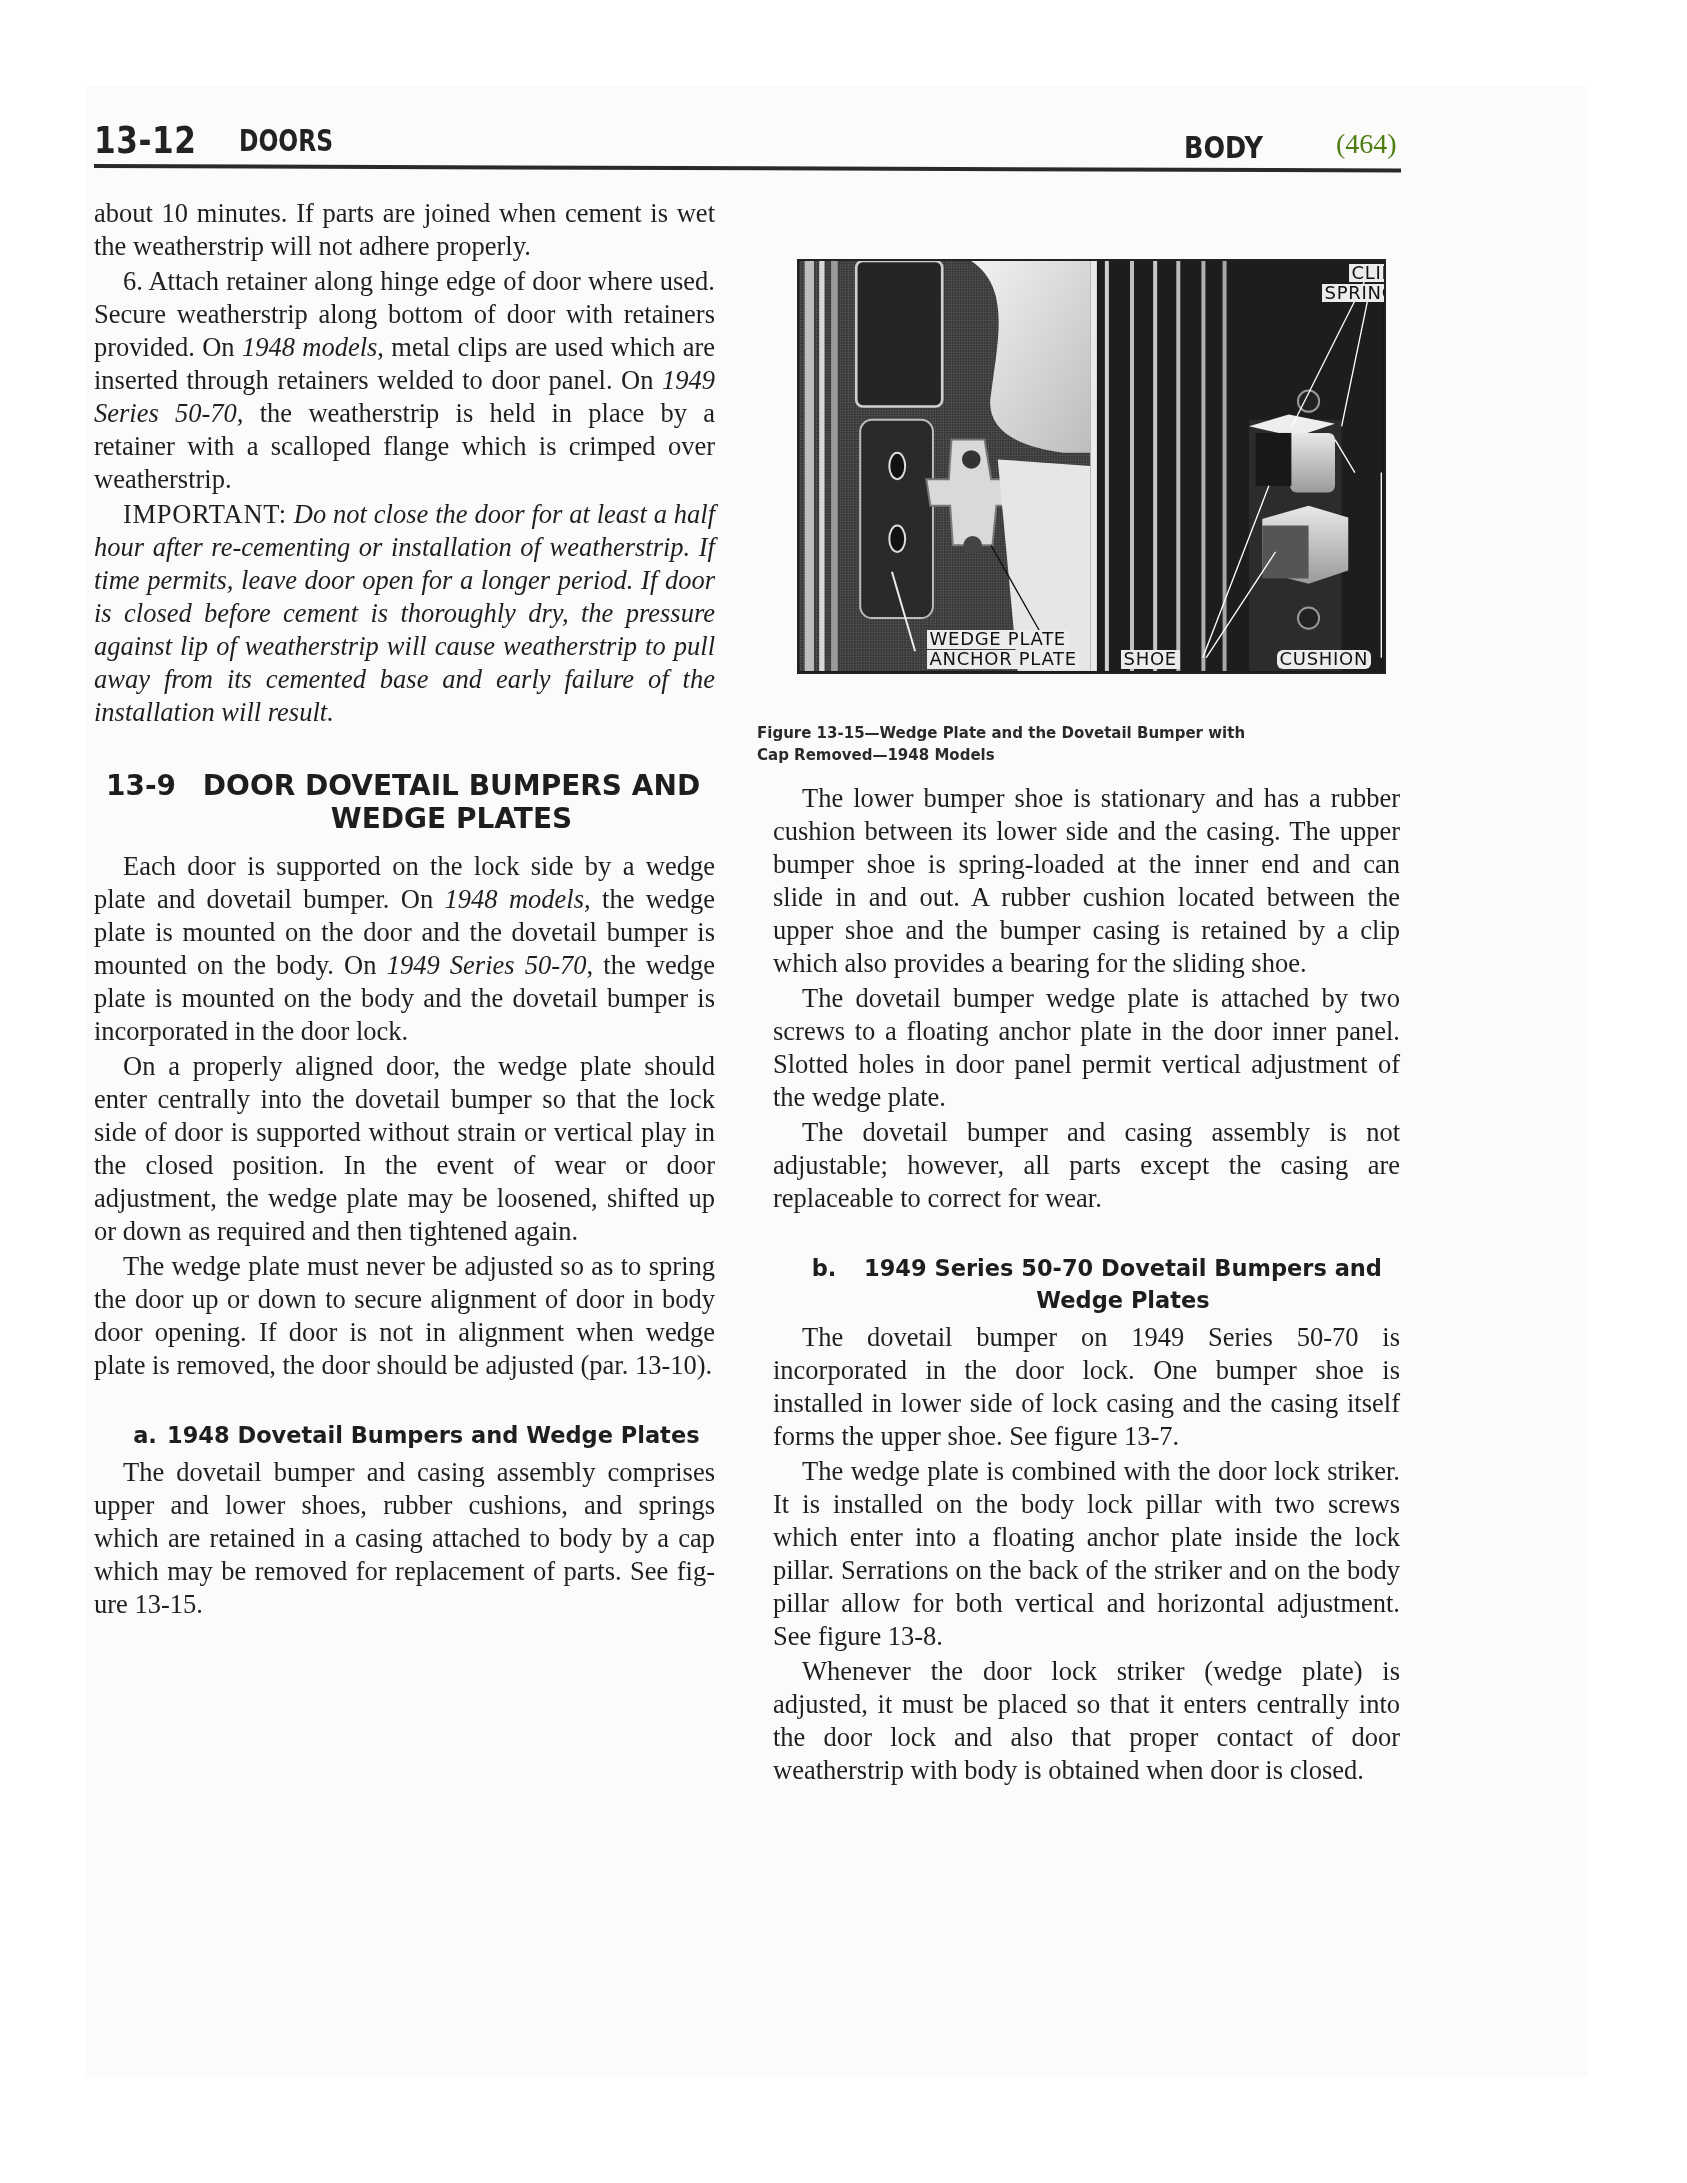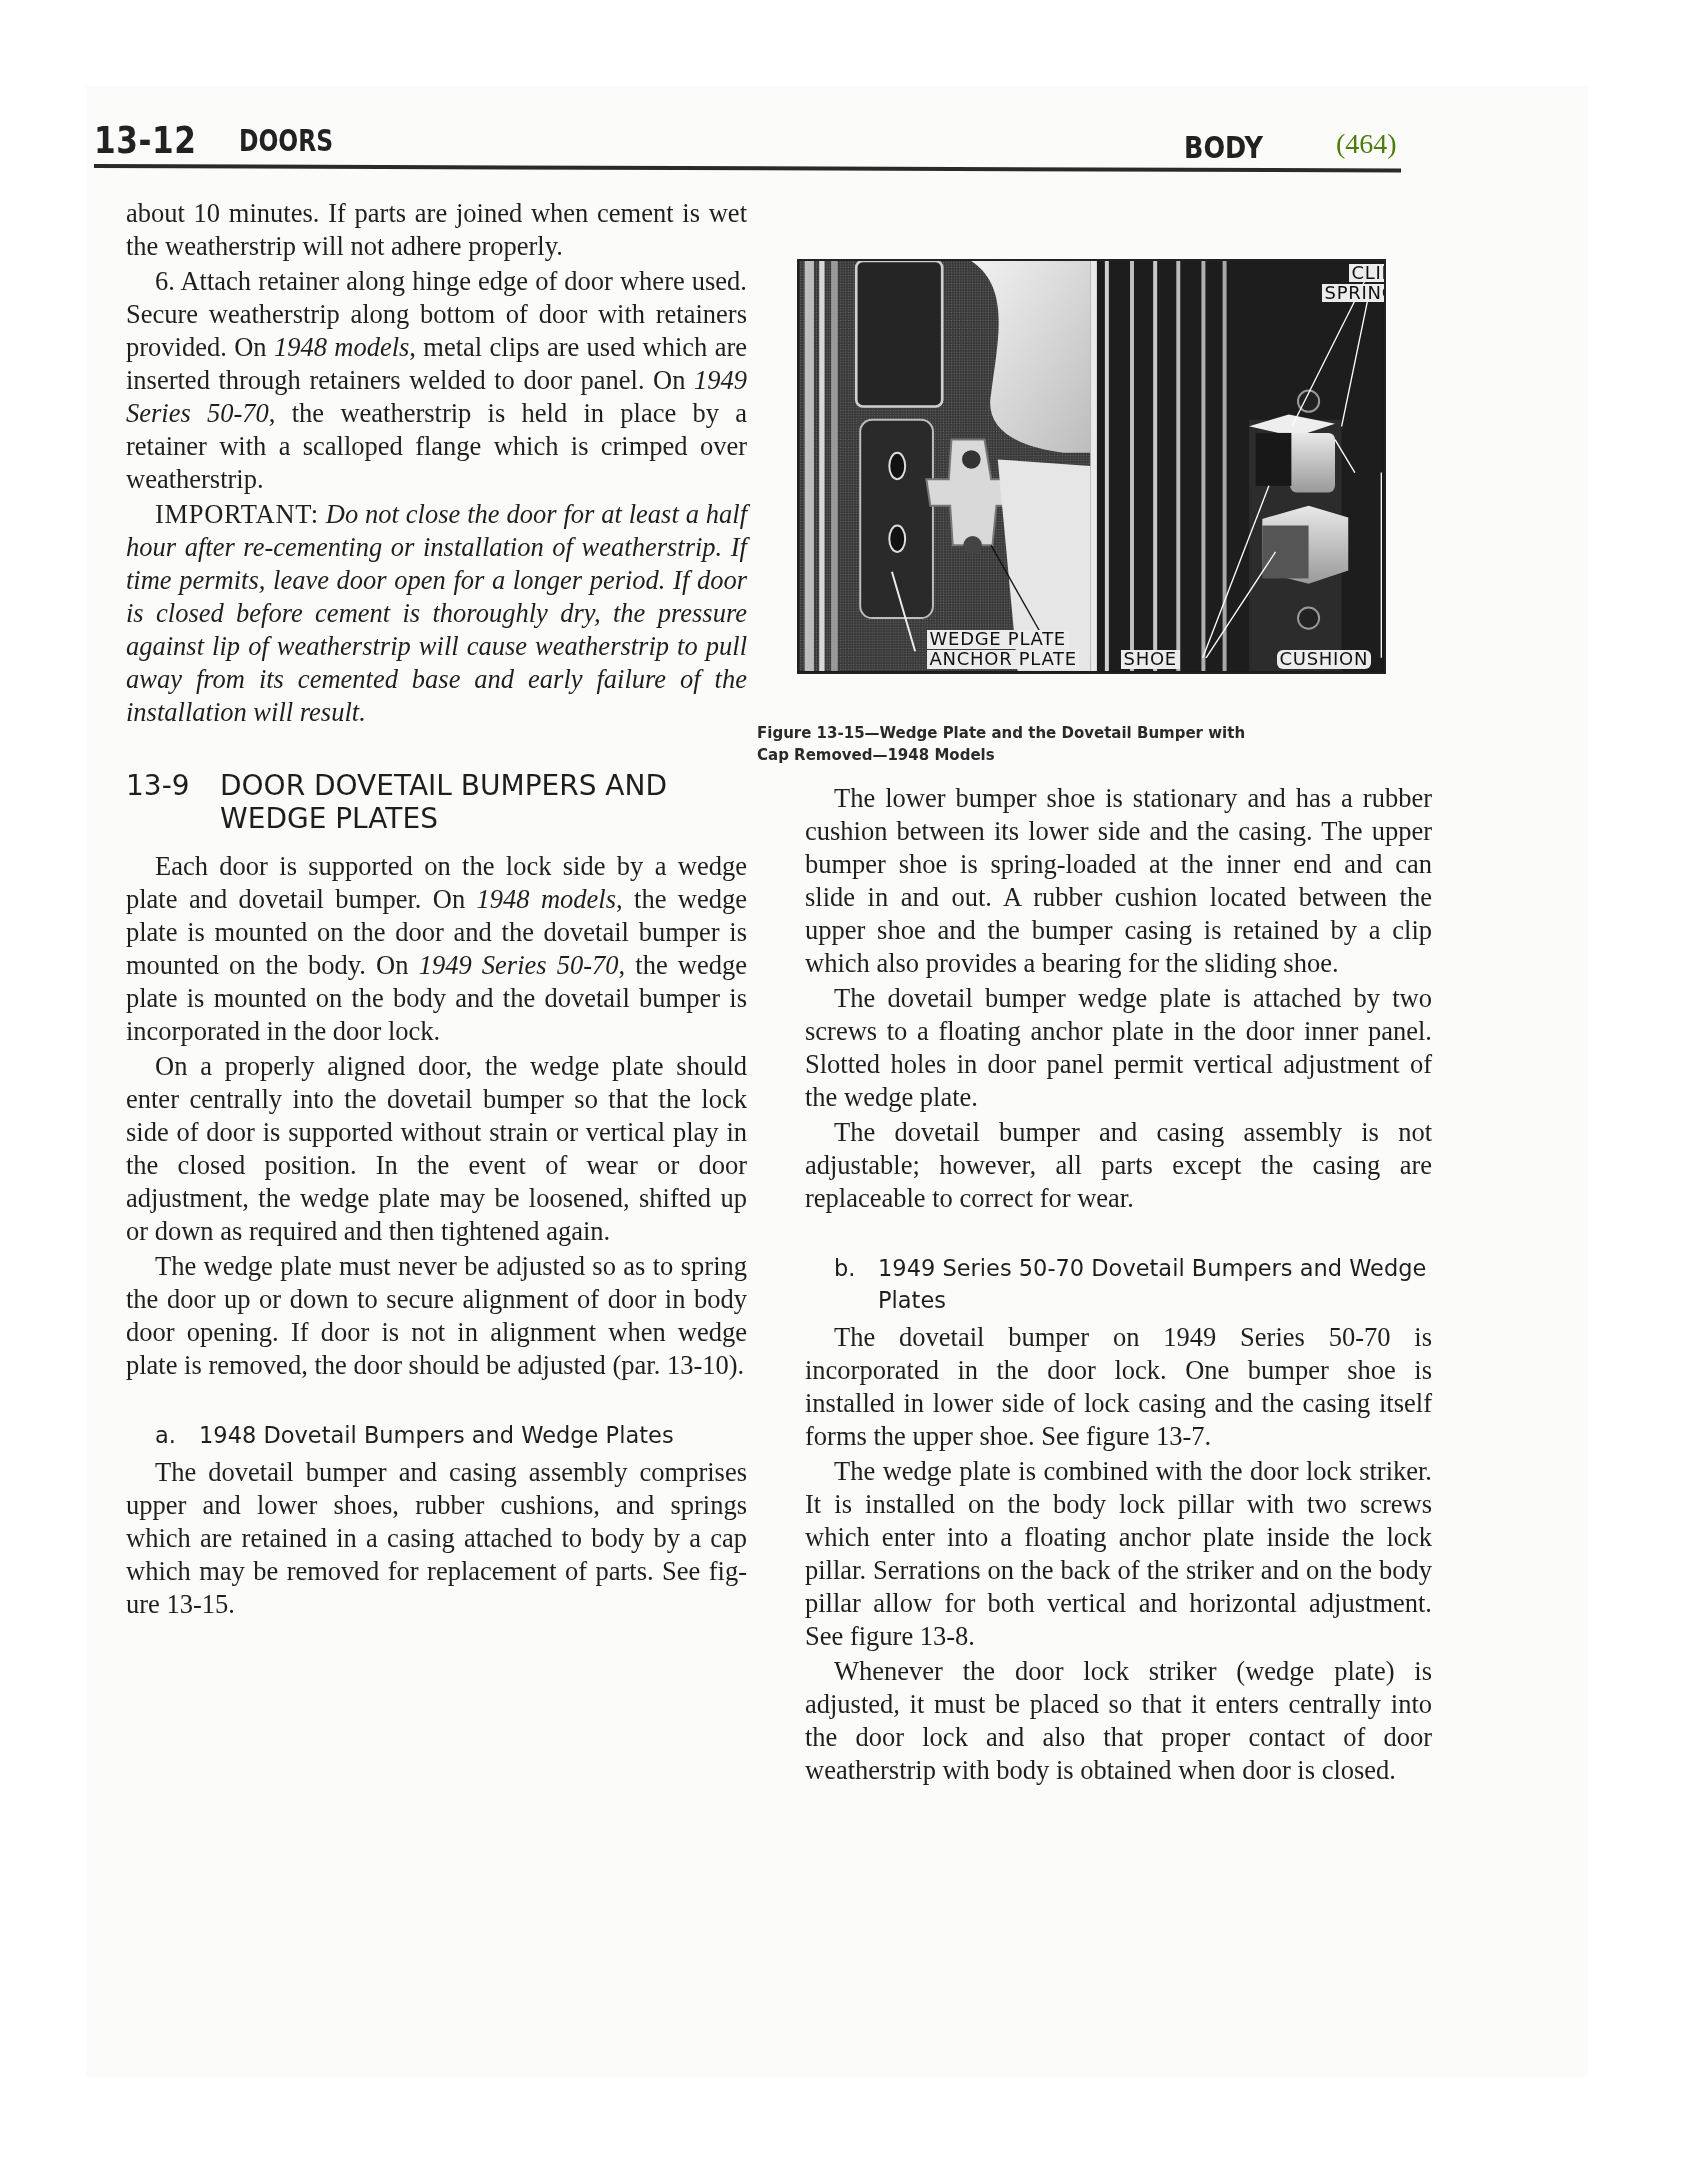--- a/index.html
+++ b/index.html
@@ -5,28 +5,28 @@
   html, body { margin:0; padding:0; }
   body { width:1687px; height:2183px; background:#ffffff; position:relative; overflow:hidden; color:#1e1e1e; }
   .scan { position:absolute; left:86px; top:86px; width:1502px; height:1991px; background:#fbfbfa; }
   .hdr { position:absolute; font-family:"DejaVu Sans", "Liberation Sans", sans-serif; font-weight:bold; color:#222; }
   .hdr-num { left:94px; top:118px; font-size:38px; letter-spacing:0.7px; transform:scaleX(0.82); transform-origin:left top; }
   .hdr-title { left:239px; top:123px; font-size:30px; transform:scaleX(0.78); transform-origin:left top; }
   .hdr-body { left:1184px; top:130px; font-size:30px; transform:scaleX(0.85); transform-origin:left top; }
   .hdr-page { position:absolute; left:1336px; top:128px; font-family:"Liberation Serif", "DejaVu Serif", serif; font-size:28px; color:#4d7c0f; }
   .rule { position:absolute; left:94px; top:164px; width:1307px; height:4px; background:#2a2a2a; transform:rotate(0.2deg); transform-origin:left center; }
 
-  .col { position:absolute; font-family:"Liberation Serif", "DejaVu Serif", serif; font-size:26.5px; line-height:33px; color:#1f1f1f; text-align:justify;margin-left:32px; }
+  .col { position:absolute; font-family:"Liberation Serif", "DejaVu Serif", serif; font-size:26.5px; line-height:33px; color:#1f1f1f; text-align:justify; }
   .col-left { left:94px; top:197px; width:621px; }
   .col-right { left:773px; top:782px; width:627px; }
   .col p { margin:0 0 2px 0; text-indent:29px; hyphens:manual; }
   .col p.noindent { text-indent:0; }
   .col em { }
   .imp { letter-spacing:0.7px; }
-  .sec-head { font-family:"DejaVu Sans", "Liberation Sans", sans-serif; font-weight:normal; color:#1e1e1e; text-align:left; }
+  .sec-head { font-family:"DejaVu Sans", "Liberation Sans", sans-serif; font-weight:bold; color:#1e1e1e; text-align:center; }
   .sec-main { font-size:28px; line-height:33px; margin:40px 0 14.6px 0; display:flex; }
   .sec-main .num { width:94px; flex:none; }
   .sub-head { font-size:22.5px; line-height:32px; margin:37px 0 5.3px 29px; display:flex; }
   .sub-head .letter { width:44px; flex:none; }
 
   .figure { position:absolute; left:797px; top:259px; width:589px; height:415px; border:2.6px solid #222; background:#1a1a1a; overflow:hidden; box-sizing:border-box; }
   .caption { position:absolute; left:757px; top:722px; width:622px; text-align:left; font-family:"DejaVu Sans", "Liberation Sans", sans-serif; font-weight:bold; font-size:15px; line-height:22px; color:#2a2a2a; }
   .fig-label { position:absolute; background:#ececec; color:#111; font-family:"DejaVu Sans", "Liberation Sans", sans-serif; font-size:18px; line-height:18.5px; padding:0 2.6px; letter-spacing:0.7px; }
 </style>
 </head>

